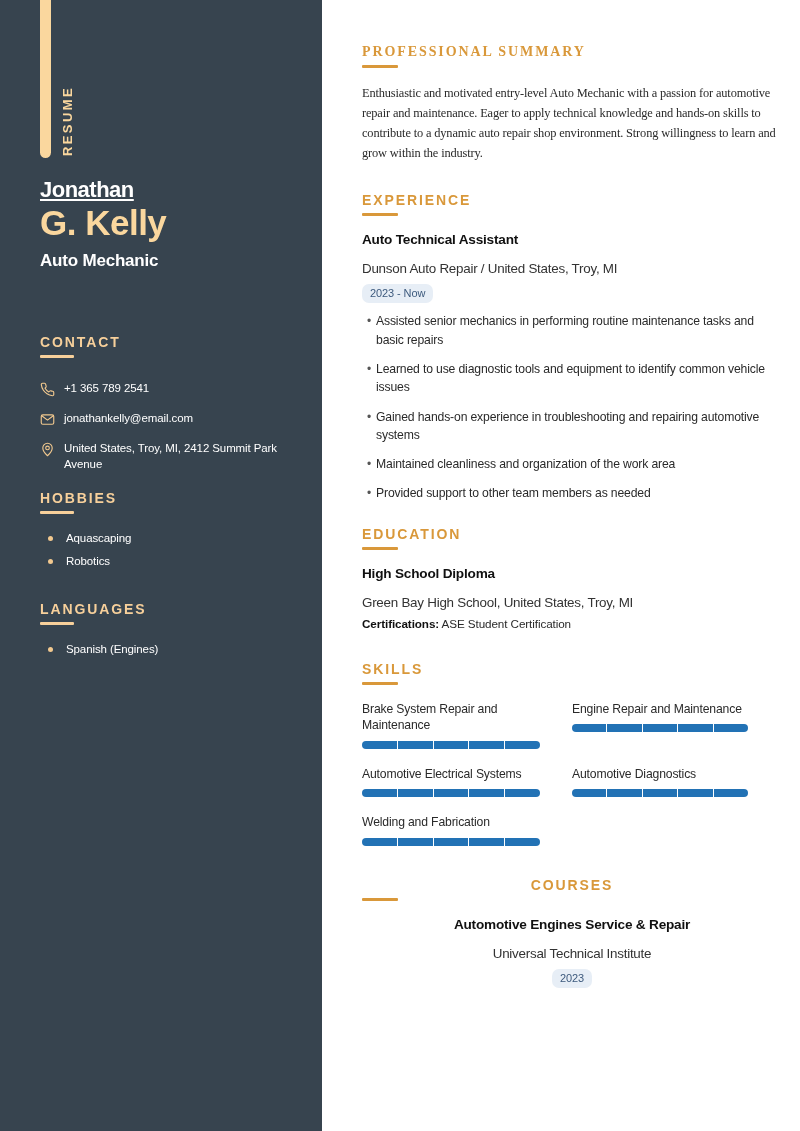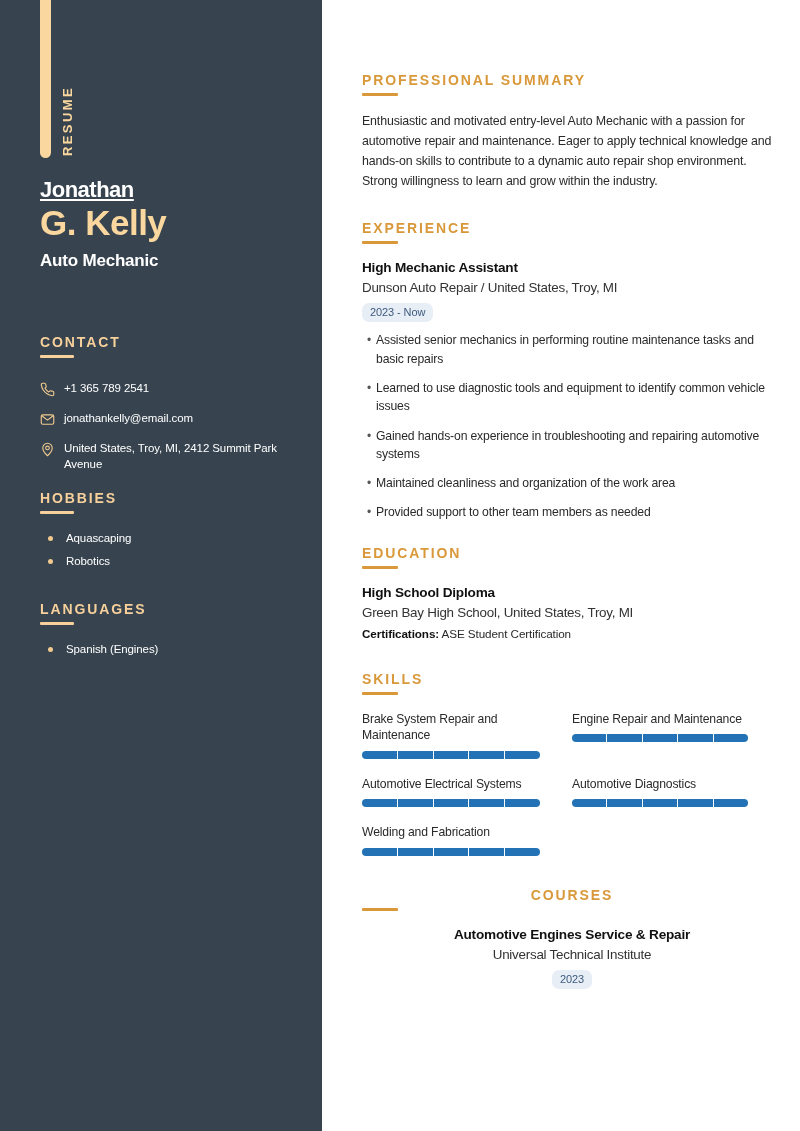--- a/index.html
+++ b/index.html
@@ -89,21 +89,21 @@
   .summary {
     margin-top:15px; color:#2a2a2a;
     font-size:12.4px; line-height:1.62; letter-spacing:-0.15px;
   }
 
   .entry-title {
     color:#111111; font-size:13.6px; font-weight:700;
     margin-top:16px; letter-spacing:-0.2px;
   }
   .entry-sub {
-    color:#333333; font-size:13.4px; margin-top:5px;
+    color:#333333; font-size:13.4px; margin-top:14px;
     letter-spacing:-0.25px;
   }
   .chip {
     display:inline-block; margin-top:8px;
     background:#e7eef6; color:#3d5a7d;
     font-size:11px; padding:3px 8px 4px; border-radius:7px;
     letter-spacing:-0.1px;
   }
   .duties { margin-top:9px; list-style:none; }
   .duty { display:flex; margin-bottom:11px; }
@@ -214,32 +214,32 @@
         <li class="bullet-row">
           <span class="dot"></span>
           <span>Spanish (Engines)</span>
         </li>
       </ul>
     </section>
   </aside>
 
   <main class="main">
 
-    <section class="sec" style="margin-top:72px;">
+    <section class="sec" style="margin-top:44px;font-family:Liberation Serif, serif;">
       <div class="main-h">PROFESSIONAL SUMMARY</div>
       <div class="main-rule"></div>
       <p class="summary">Enthusiastic and motivated entry-level Auto Mechanic with a passion for automotive repair and maintenance. Eager to apply technical knowledge and hands-on skills to contribute to a dynamic auto repair shop environment. Strong willingness to learn and grow within the industry.</p>
     </section>
 
     <section class="sec" style="margin-top:29px;">
       <div class="main-h">EXPERIENCE</div>
       <div class="main-rule"></div>
 
       <div>
-        <div class="entry-title">High Mechanic Assistant</div>
+        <div class="entry-title">Auto Technical Assistant</div>
         <div class="entry-sub">Dunson Auto Repair / United States, Troy, MI</div>
         <span class="chip">2023 - Now</span>
 
         <ul class="duties">
           <li class="duty">
             <span class="d-dot">•</span>
             <span class="d-txt">Assisted senior mechanics in performing routine maintenance tasks and basic repairs</span>
           </li>
           <li class="duty">
             <span class="d-dot">•</span>

